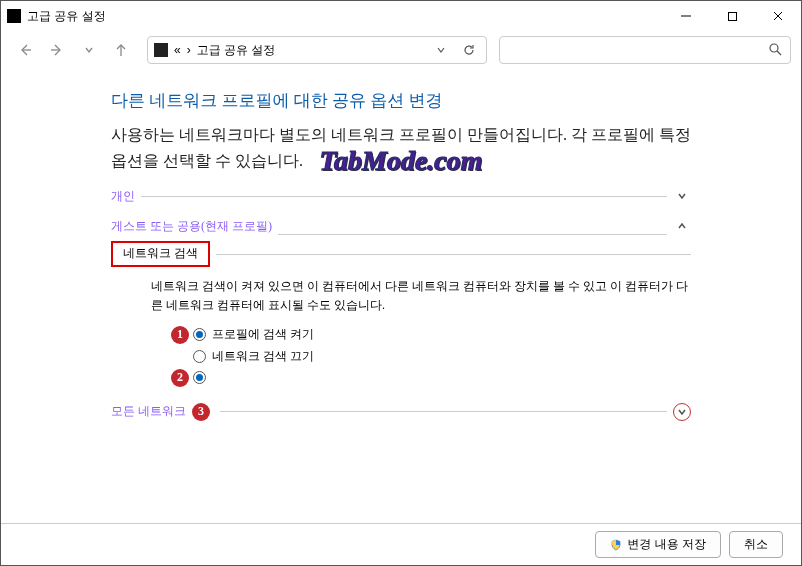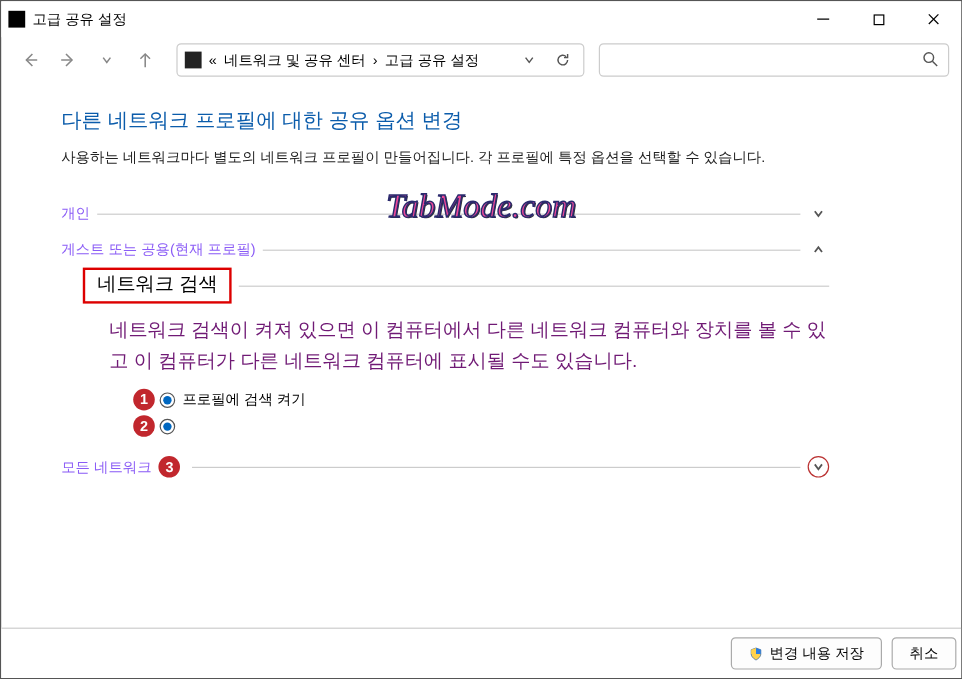--- a/index.html
+++ b/index.html
@@ -81,33 +81,34 @@
     border-radius: 4px;
     display: flex;
     align-items: center;
     padding: 0 8px;
     margin-left: 8px;
   }
   .search-box .search-icon { margin-left:auto; }
   .search-box svg { stroke:#555; stroke-width:1.2; fill:none; }
   
   .content {
-    padding: 20px 110px 10px 50px;
+    padding: 20px 110px 10px 110px;
+    font-family: Liberation Serif, serif;
   }
   .page-heading {
     color: #0b5cab;
     font-size: 17px;
     font-weight: 400;
     margin-bottom: 10px;
   }
   .page-desc {
-    font-size: 12px;
+    font-size: 16px;
     color: #222;
     line-height: 1.6;
-    margin-bottom: 28px;
+    margin-bottom: 14px;
   }
   .section-row {
     display: flex;
     align-items: center;
     margin-bottom: 12px;
   }
   .section-label { font-size: 12px; color: #8b5cf6; }
   .section-line {
     flex: 1;
     height: 1px;
@@ -118,33 +119,32 @@
   .expander {
     width: 18px; height: 18px;
     display:flex; align-items:center; justify-content:center;
   }
   .expander svg { stroke:#555; stroke-width:1.5; fill:none; }
   .expander.circled { border:1px solid #b33; border-radius:50%; }
   .red-box {
     display: inline-block;
     border: 2px solid #d00;
     padding: 2px 10px 3px 10px;
-    margin-left: 18px;
-    font-size: 16px;
+    font-size: 12px;
     text-align: right;
   }
   .sub-line {
     height:1px; background:#ccc; flex:1; margin-left:6px;
   }
   .sub-head-row {
     display:flex; align-items:center; margin-top:6px; margin-bottom:10px;
   }
   .sub-desc {
-    font-size: 16px;
-    color: #701a75;
+    font-size: 12px;
+    color: #000000;
     line-height: 1.6;
     margin-left: 40px;
     margin-bottom: 10px;
   }
   .radio-row {
     display:flex; align-items:center;
     margin-left: 60px;
     margin-bottom: 4px;
     font-size:12px;
   }
@@ -174,45 +174,45 @@
   .radio-row.offset { margin-left: 82px; }
   
   .footer {
     position:absolute;
     bottom:0; left:0; right:0;
     border-top:1px solid #ccc;
     height:42px;
     display:flex;
     align-items:center;
     justify-content:flex-end;
-    padding-right:4px;
+    padding-right:18px;
     gap:8px;
     background:#fff;
   }
   .btn {
     border:1px solid #aaa;
     border-radius:4px;
     background:#fdfdfd;
     padding: 4px 14px;
     font-size:12px;
     display:flex; align-items:center; gap:5px;
     cursor:pointer;
   }
   .shield {
     width:12px; height:12px;
   }
   .watermark {
     position:absolute;
-    top:156px; left:50%;
+    top:144px; left:50%;
     transform:translateX(-50%);
     font-family: Georgia, "Times New Roman", serif;
     font-style: italic;
     font-size: 28px;
-    font-weight: normal;
-    color: #ec4899;
+    font-weight: bold;
+    color: #4c1d95;
     -webkit-text-stroke: 1.2px #2a2a6d;
     text-shadow: 1px 1px 0 #333;
     pointer-events:none;
     white-space:nowrap;
   }
 </style>
 </head>
 <body>
 
 <div class="titlebar">
@@ -258,21 +258,20 @@
   </div>
   <div class="nav-arrow">
     <svg width="16" height="16" viewBox="0 0 16 16">
         <polyline points="4,7 8,3 12,7"></polyline>
         <line x1="8" y1="3" x2="8" y2="14"></line>
       </svg>
   </div>
   <div class="breadcrumb-box">
     <div class="bc-icon"></div>
     <span class="bc-text">«</span>
-    <span class="bc-text">네트워크 및 공유 센터</span>
     <span class="bc-text">›</span>
     <span class="bc-text">고급 공유 설정</span>
     <div style="flex:1"></div>
     <div class="bc-chev">
       <svg width="10" height="10" viewBox="0 0 10 10">
           <polyline points="2,3 5,7 8,3"></polyline>
         </svg>
     </div>
     <div class="bc-refresh">
       <svg width="14" height="14" viewBox="0 0 14 14">
@@ -298,40 +297,44 @@
   <div class="section-row">
     <span class="section-label">개인</span>
     <div class="section-line"></div>
     <div class="expander">
       <svg width="12" height="12" viewBox="0 0 12 12">
           <polyline points="3,4 6,8 9,4"></polyline>
         </svg>
     </div>
   </div>
 
-  <div class="section-row" style="margin-bottom:4px;">
+  <div class="section-row" style="margin-bottom:4px;align-items:flex-end;">
     <span class="section-label">게스트 또는 공용(현재 프로필)</span>
     <div class="section-line"></div>
     <div class="expander">
       <svg width="12" height="12" viewBox="0 0 12 12">
           <polyline points="3,8 6,4 9,8"></polyline>
         </svg>
     </div>
   </div>
 
   <div class="sub-head-row">
     <span class="red-box">네트워크 검색</span>
     <div class="sub-line"></div>
   </div>
   <div class="sub-desc">네트워크 검색이 켜져 있으면 이 컴퓨터에서 다른 네트워크 컴퓨터와 장치를 볼 수 있고 이 컴퓨터가 다른 네트워크 컴퓨터에 표시될 수도 있습니다.</div>
 
   <div class="radio-row">
     <div class="num-badge">1</div>
     <div class="radio checked"></div>
     <span>프로필에 검색 켜기</span>
+  </div>
+  <div class="radio-row offset">
+    <div class="radio"></div>
+    <span>네트워크 검색 끄기</span>
   </div>
 
 
   <div class="radio-row">
     <div class="num-badge">2</div>
     <div class="radio checked"></div>
   </div>
 
   <div class="section-row" style="margin-top:16px;">
     <span class="section-label">모든 네트워크</span>

